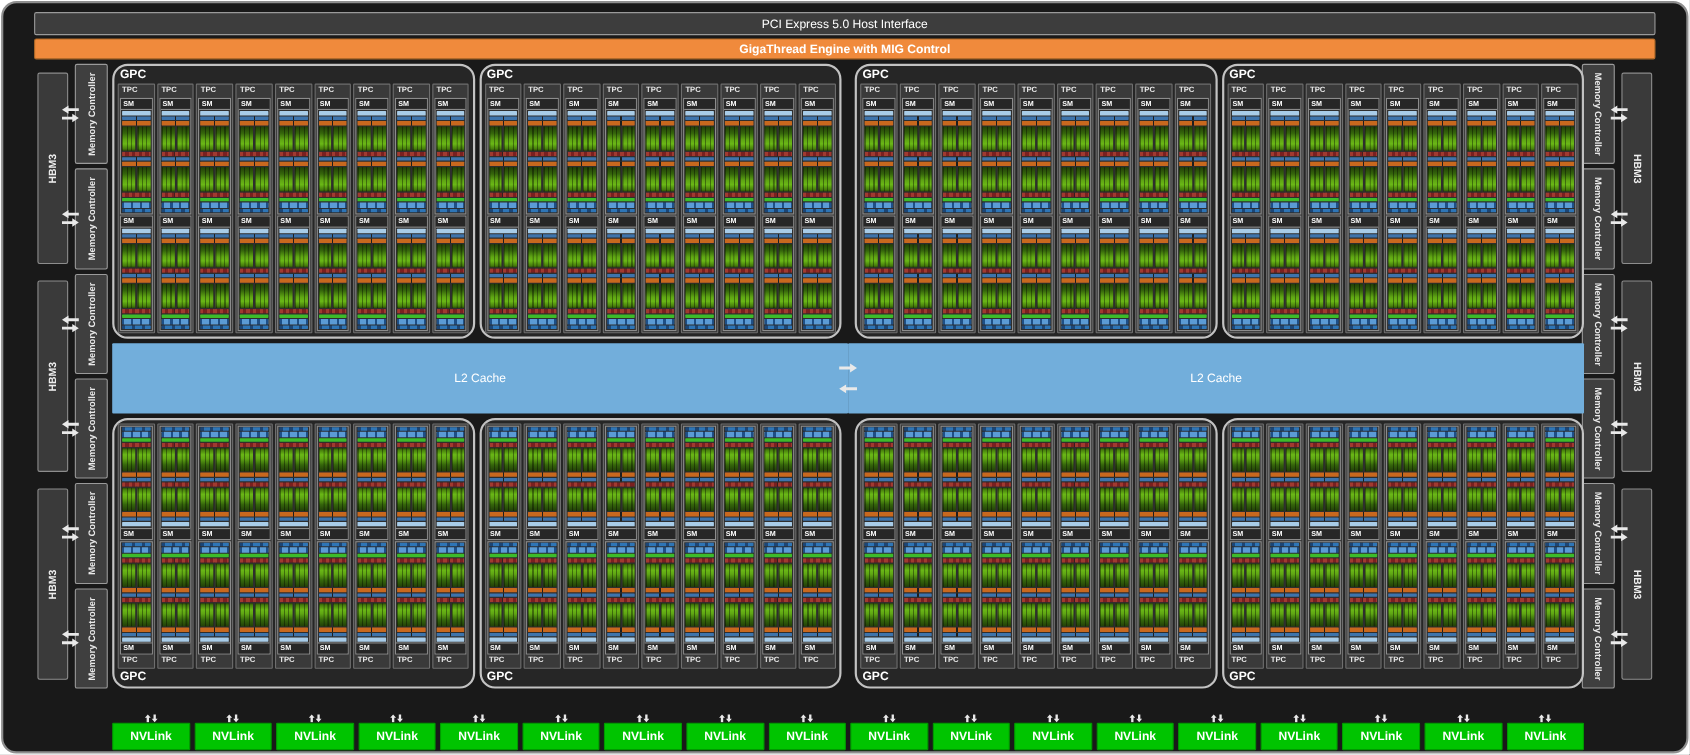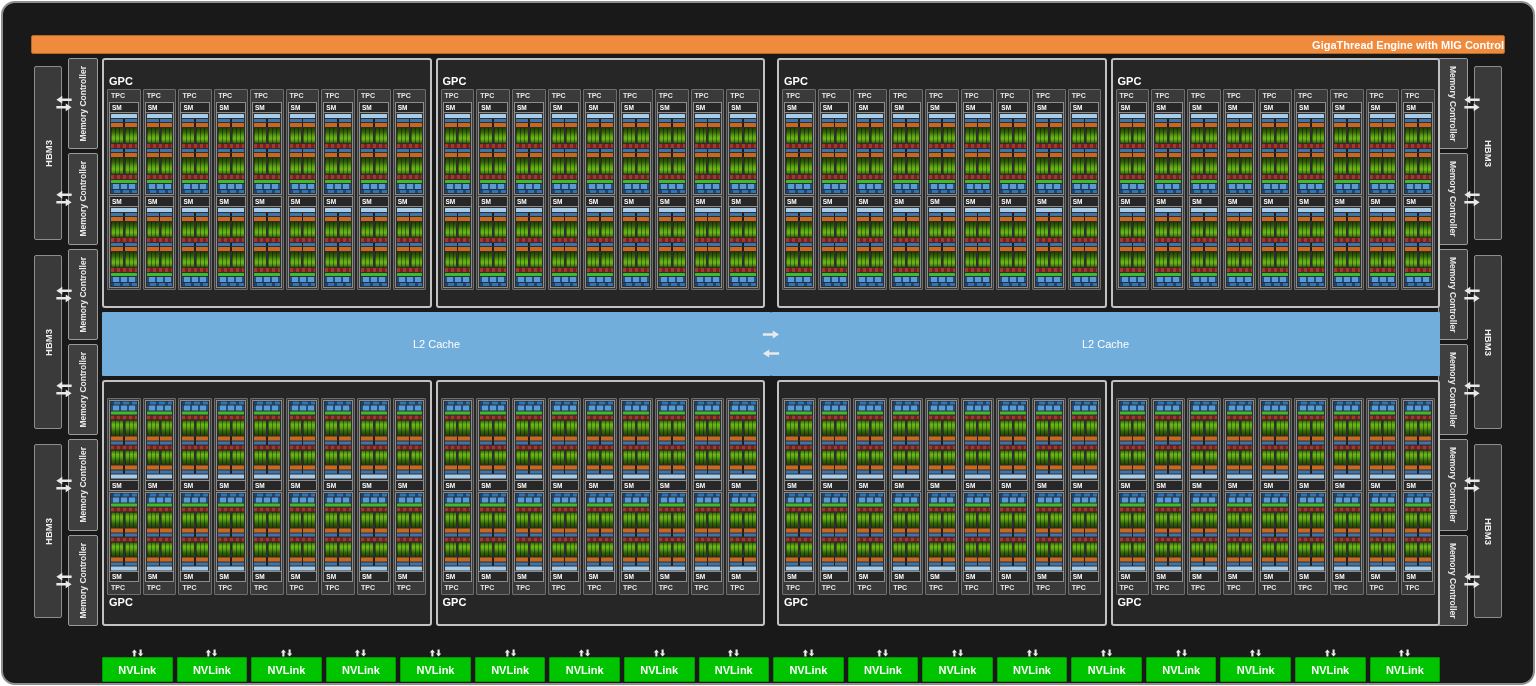--- a/index.html
+++ b/index.html
@@ -4,21 +4,21 @@
 <style>
   html,body{margin:0;padding:0;background:#ffffff;}
   #stage{position:relative;width:1536px;height:686px;background:#ffffff;overflow:hidden;
          font-family:"Liberation Sans", sans-serif;}
   #chip{position:absolute;inset:1px;background:#191919;border:2px solid #8f8f8f;border-radius:14px;overflow:hidden;}
 
   
   .bar{position:absolute;left:28px;right:28px;display:flex;align-items:center;justify-content:center;
        color:#fff;font-size:11px;border-radius:2px;}
   .bar.pci{top:8px;height:19px;background:#3d3d3d;border:1px solid #9a9a9a;}
-  .bar.gt{top:32px;height:17px;background:var(--gigathread_orange,#F08A3C);border:1px solid #b06a28;font-weight:bold;justify-content:flex-end;}
+  .bar.gt{top:32px;height:17px;background:var(--gigathread_orange,#F08A3C);border:1px solid #b06a28;font-weight:bold;}
 
   
   .side{position:absolute;top:55px;height:568px;width:64px;}
   .side.left{left:31px;}  .side.right{right:31px;}
   .col{position:absolute;top:0;bottom:0;display:flex;flex-direction:column;}
   .hbmcol{width:28px;justify-content:space-between;padding:8px 0;box-sizing:border-box;}
   .side.left .hbmcol{left:0;} .side.right .hbmcol{right:0;}
   .mccol{width:30px;gap:4px;}
   .side.left .mccol{right:0;} .side.right .mccol{left:0;}
   .hbm{height:172px;background:#3a3a3a;border:1px solid #8d8d8d;border-radius:2px;
@@ -31,22 +31,22 @@
   .side.left .arrcol{left:15px;} .side.right .arrcol{right:15px;}
   .arrcell{flex:1;display:flex;align-items:center;justify-content:center;}
   .harr{width:22px;height:17px;}
 
   
   #center{position:absolute;left:99px;top:55px;width:1338px;height:568px;}
   .gpcrow{position:absolute;left:0;right:0;display:flex;gap:4px;}
   .gpcrow.top{top:0;height:250px;}
   .gpcrow.bottom{top:322px;height:246px;}
   .gpcrow .gpc:nth-child(2){margin-right:8px;}
-  .gpc{flex:1;background:#262626;border:2px solid #c2c2c2;border-radius:3px;
-       display:flex;flex-direction:column;padding:14px 3px;box-sizing:border-box;min-width:0;}
+  .gpc{flex:1;background:#262626;border:2px solid #c2c2c2;border-radius:14px;
+       display:flex;flex-direction:column;padding:1px 3px;box-sizing:border-box;min-width:0;}
   .gpc.flip{flex-direction:column-reverse;}
   .gpclabel{height:15px;line-height:15px;color:#fff;font-weight:bold;font-size:11px;padding-left:2px;flex:0 0 auto;}
   .tpcrow{flex:1;display:flex;gap:2px;min-height:0;padding-bottom:2px;}
   .gpc.flip .tpcrow{padding-bottom:0;padding-top:2px;}
   .tpc{flex:1;background:#3a3a3a;border:1px solid #6e6e6e;border-radius:1px;
        display:flex;flex-direction:column;padding:1px;min-width:0;min-height:0;}
   .gpc.flip .tpc{flex-direction:column-reverse;}
   .tpclabel{height:10px;line-height:10px;color:#e8e8e8;font-weight:bold;font-size:7px;padding-left:2px;flex:0 0 auto;}
   .sm{flex:1;display:flex;flex-direction:column;border:1px solid #8c8c8c;background:#2e2e2e;
       margin-top:1px;min-height:0;}
@@ -90,20 +90,23 @@
   #nvrow{position:absolute;left:99px;width:1338px;top:654px;height:25px;display:flex;gap:4px;}
   .nv{flex:1;background:var(--nvlink_green,#00C400);border:1px solid #009a00;border-radius:1px;
       display:flex;align-items:center;justify-content:center;color:#fff;font-weight:bold;font-size:11px;}
 </style>
 </head>
 <body>
 
 <div id="stage">
   <div id="chip">
 
+    <div class="bar pci">
+      <span>PCI Express 5.0 Host Interface</span>
+    </div>
     <div class="bar gt">
       <span>GigaThread Engine with MIG Control</span>
     </div>
 
     <div class="side left" id="side-left">
         <div class="col hbmcol">
           <div class="hbm">
             <div class="vup">HBM3</div>
           </div>
           <div class="hbm">

